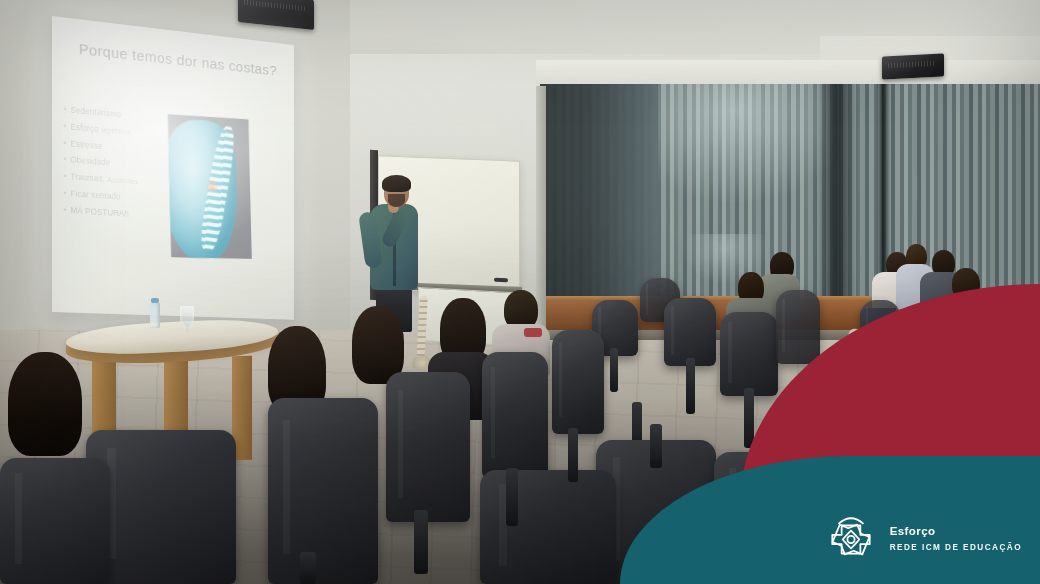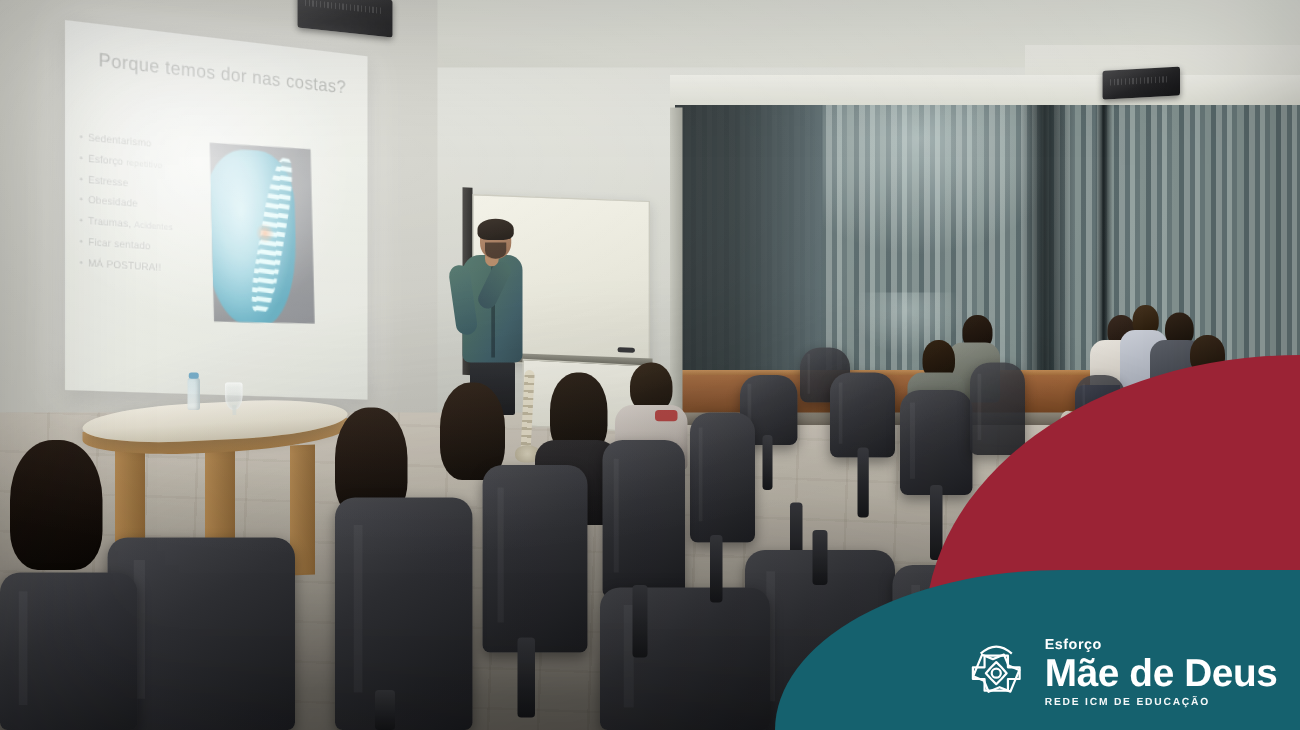--- a/index.html
+++ b/index.html
@@ -566,18 +566,17 @@
         <g fill="none" stroke="#ffffff" stroke-width="3.4" stroke-linejoin="round">
           <path d="M26 23 Q50 1 74 23"></path>
           <path d="M50 26 L68 26 L68 44 L86 44 L86 62 L68 62 L68 80 L50 80 L32 80 L32 62 L14 62 L14 44 L32 44 L32 26 Z" transform="rotate(0 50 53)"></path>
           <path d="M50 22 L63 35 L81 35 L81 53 L81 71 L63 71 L50 84 L37 71 L19 71 L19 53 L19 35 L37 35 Z" transform="rotate(22.5 50 53)"></path>
           <path d="M50 36 L58 44 L66 53 L58 62 L50 70 L42 62 L34 53 L42 44 Z"></path>
           <circle cx="50" cy="53" r="7"></circle>
         </g>
       </svg>
       <div class="brand-text">
         <span class="brand-colegio">Esforço</span>
-        <span class="brand-name">Mãe de Deus</span>
         <span class="brand-rede">REDE ICM DE EDUCAÇÃO</span>
       </div>
     </div>
   </div>
 </div>
 
 </body></html>

